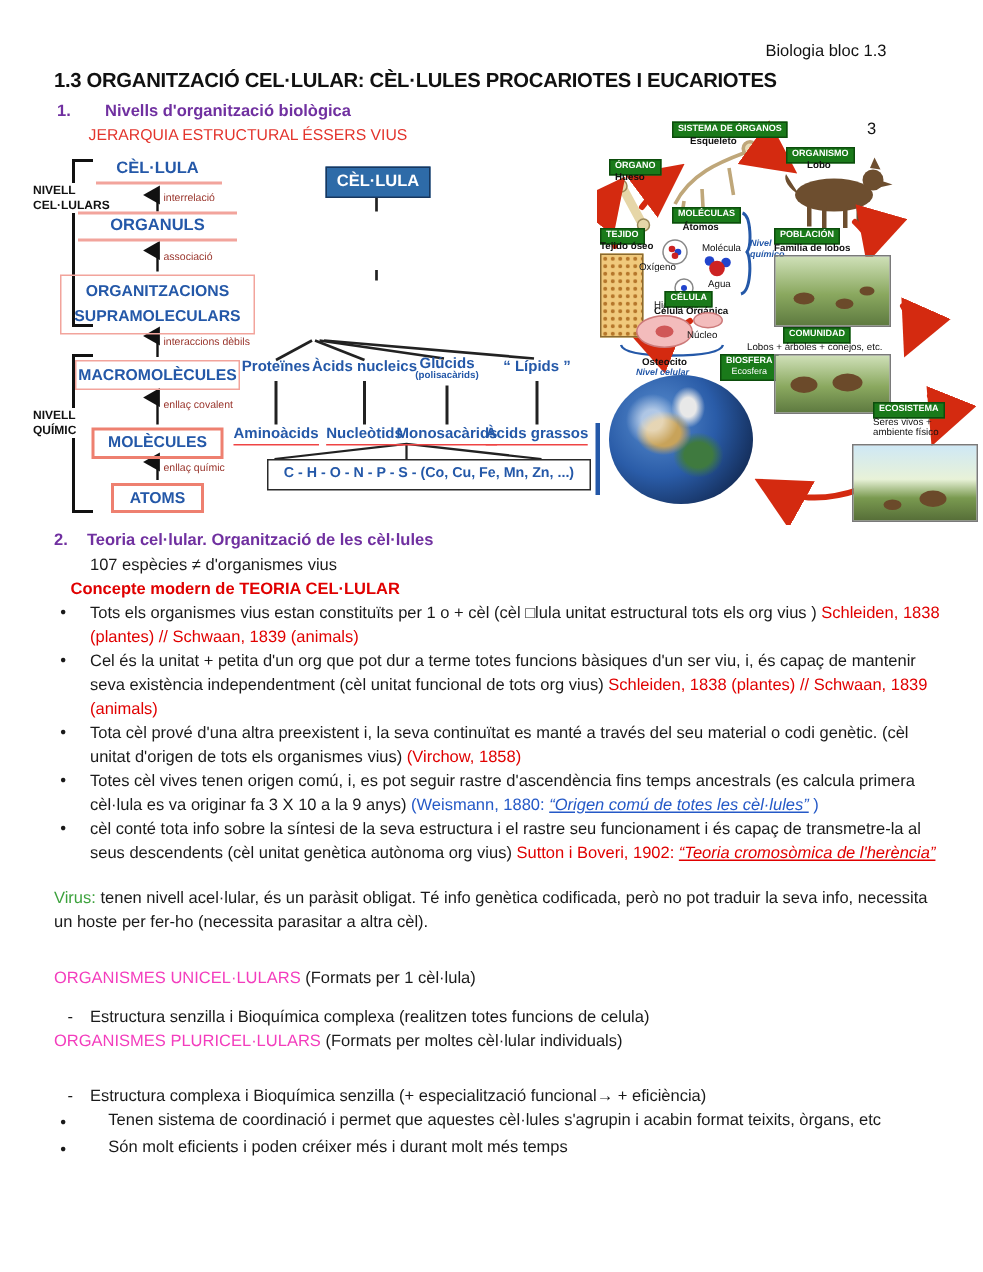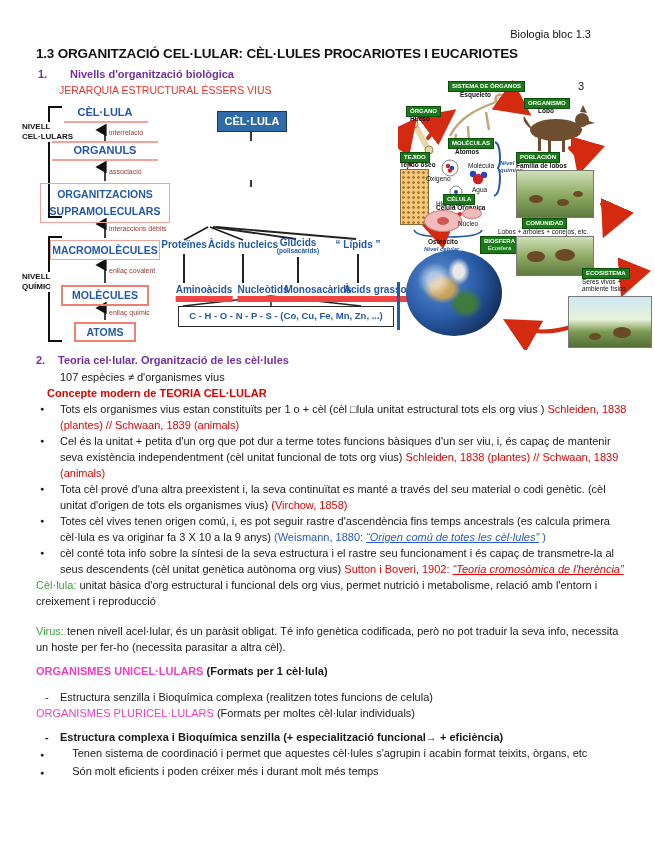--- a/index.html
+++ b/index.html
@@ -23,21 +23,21 @@
   .alabel{position:absolute;font-size:7px;color:#99342b;white-space:nowrap;}
 
   
   .cel-root{position:absolute;left:217px;top:111px;width:68px;height:19px;background:#2e6ba8;border:1px solid #17375e;
             color:#fff;font-weight:bold;font-size:11px;text-align:center;line-height:19px;}
   .organelles{position:absolute;left:190px;top:140px;width:122px;text-align:center;font-size:10.5px;font-weight:bold;color:#17375e;line-height:13px;}
   .supra{position:absolute;left:196px;top:187px;font-size:10px;font-weight:bold;color:#2458a8;line-height:13px;white-space:nowrap;}
   .cnode{position:absolute;transform:translateX(-50%);font-weight:bold;color:#2458a8;font-size:10px;white-space:nowrap;}
   .cnote{position:absolute;transform:translateX(-50%);font-weight:bold;color:#2458a8;font-size:6.5px;white-space:nowrap;}
   .cmono{position:absolute;transform:translateX(-50%);font-weight:bold;color:#2458a8;font-size:10px;white-space:nowrap;
-         border-bottom:6px solid #ef4444;padding-bottom:1px;margin-left:20px;}
+         border-bottom:1px solid #ef4444;padding-bottom:1px;}
   .elembox{position:absolute;left:178px;top:306px;width:214px;height:19px;border:1.5px solid #2a2a2a;
            font-size:9.5px;font-weight:bold;color:#2458a8;text-align:center;line-height:17px;white-space:nowrap;}
   .bluevline{position:absolute;left:397px;top:282px;width:3px;height:48px;background:#2458a8;}
 
   
   #illus{position:absolute;left:398px;top:78px;width:257px;height:272px;}
   .chip{position:absolute;background:#1a7a1a;border:1px solid #0c4d0c;color:#fff;font-size:6px;font-weight:bold;
         padding:1px 3px;white-space:nowrap;line-height:7px;text-align:center;}
   .cap{position:absolute;font-size:6.5px;font-weight:bold;color:#111;white-space:nowrap;}
   .capw{position:absolute;font-size:6.5px;font-weight:bold;color:#111;line-height:7px;}
@@ -72,21 +72,21 @@
   .dash::before{content:"-";position:absolute;left:9px;top:0;}
   .bwide{position:relative;}
   .bwide .bw-dot{font-size:7px;padding:0 2px 0 4px;letter-spacing:26px;}
   .t-red{color:#e00000;}
   .t-blue{color:#2559c7;}
   .t-green{color:#3da23d;}
   .t-magenta{color:#f33dbd;}
   .u-it{font-style:italic;text-decoration:underline;}
   .def{margin-top:0;}
   .mt14{margin-top:14px;}
-  .mt12{margin-top:8px;font-weight:bold;}
+  .mt12{margin-top:21px;}
   .mt10{margin-top:10px;}
 </style>
 </head>
 <body>
 
 <div id="page">
 
   <div class="doc-ref">Biologia bloc 1.3</div>
   <div class="title">1.3 ORGANITZACIÓ CEL·LULAR: CÈL·LULES PROCARIOTES I EUCARIOTES</div>
   <div class="s1num">1.</div>
@@ -310,23 +310,20 @@
     <div class="bullet">
       <span>Tota cèl prové d'una altra preexistent i, la seva continuïtat es manté a través del seu material o codi genètic. (cèl unitat d'origen de tots els organismes vius) </span><span class="t-red">(Virchow, 1858)</span>
     </div>
     <div class="bullet">
       <span>Totes cèl vives tenen origen comú, i, es pot seguir rastre d'ascendència fins temps ancestrals (es calcula primera cèl·lula es va originar fa 3 X 10 a la 9 anys) </span><span class="t-blue">(Weismann, 1880: </span><span class="t-blue u-it">“Origen comú de totes les cèl·lules”</span><span class="t-blue"> )</span>
     </div>
     <div class="bullet">
       <span>cèl conté tota info sobre la síntesi de la seva estructura i el rastre seu funcionament i és capaç de transmetre-la al seus descendents (cèl unitat genètica autònoma org vius) </span><span class="t-red">Sutton i Boveri, 1902: </span><span class="t-red u-it">“Teoria cromosòmica de l'herència”</span>
     </div>
 
-    <div class="def">
-      <span class="t-green">Cèl·lula:</span><span> unitat bàsica d'org estructural i funcional dels org vius, permet nutrició i metabolisme, relació amb l'entorn i creixement i reproducció</span>
-    </div>
 
     <div class="def mt14">
       <span class="t-green">Virus:</span><span> tenen nivell acel·lular, és un paràsit obligat. Té info genètica codificada, però no pot traduir la seva info, necessita un hoste per fer-ho (necessita parasitar a altra cèl).</span>
     </div>
 
     <div class="mt12">
       <span class="t-magenta">ORGANISMES UNICEL·LULARS</span><span> (Formats per 1 cèl·lula)</span>
     </div>
     <div class="dash mt10">Estructura senzilla i Bioquímica complexa (realitzen totes funcions de celula)</div>
 

